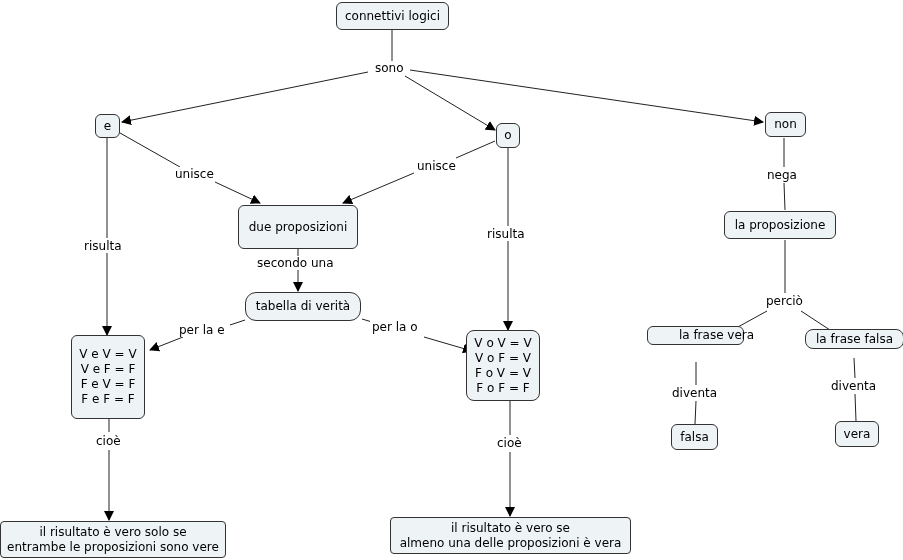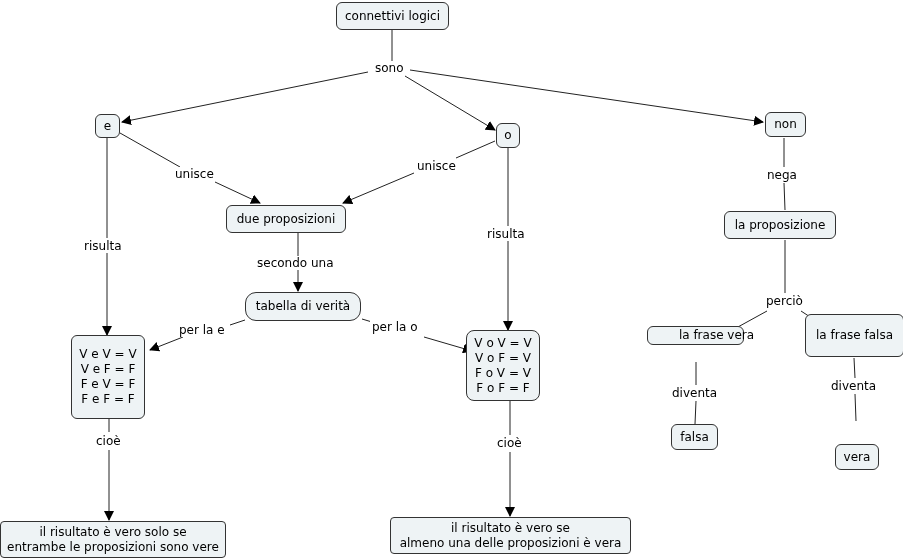--- a/index.html
+++ b/index.html
@@ -59,21 +59,21 @@
     </div>
   <div class="node" style="left:95px;top:114px;width:25px;height:24px;">
       <span>e</span>
     </div>
   <div class="node" style="left:496px;top:123px;width:24px;height:25px;">
       <span>o</span>
     </div>
   <div class="node" style="left:765px;top:112px;width:41px;height:25px;">
       <span>non</span>
     </div>
-  <div class="node" style="left:226px;top:205px;width:120px;height:28px;">
+  <div class="node" style="left:238px;top:205px;width:120px;height:44px;">
       <span>due proposizioni</span>
     </div>
   <div class="node" style="left:245px;top:292px;width:116px;height:29px;border-radius:11px;">
       <span>tabella di verità</span>
     </div>
   <div class="node" style="left:724px;top:211px;width:112px;height:28px;">
       <span>la proposizione</span>
     </div>
 
   <div class="node" style="left:71px;top:335px;width:74px;height:84px;">
@@ -85,27 +85,27 @@
   <div class="node" style="left:466px;top:330px;width:74px;height:71px;border-radius:8px;">
     <span>V o V = V</span>
     <span>V o F = V</span>
     <span>F o V = V</span>
     <span>F o F = F</span>
   </div>
 
   <div class="node" style="left:647px;top:326px;width:97px;height:19px;padding-left:42px;">
       <span>la frase vera</span>
     </div>
-  <div class="node" style="left:805px;top:314px;width:99px;height:43px;">
+  <div class="node" style="left:805px;top:329px;width:99px;height:20px;border-radius:8px;">
       <span>la frase falsa</span>
     </div>
   <div class="node" style="left:671px;top:424px;width:47px;height:26px;">
       <span>falsa</span>
     </div>
-  <div class="node" style="left:835px;top:421px;width:44px;height:26px;margin-top:23px;">
+  <div class="node" style="left:835px;top:421px;width:44px;height:26px;">
       <span>vera</span>
     </div>
 
   <div class="node square" style="left:0px;top:521px;width:226px;height:37px;">
     <span>il risultato è vero solo se</span>
     <span>entrambe le proposizioni sono vere</span>
   </div>
   <div class="node square" style="left:390px;top:517px;width:241px;height:37px;">
     <span>il risultato è vero se</span>
     <span>almeno una delle proposizioni è vera</span>

